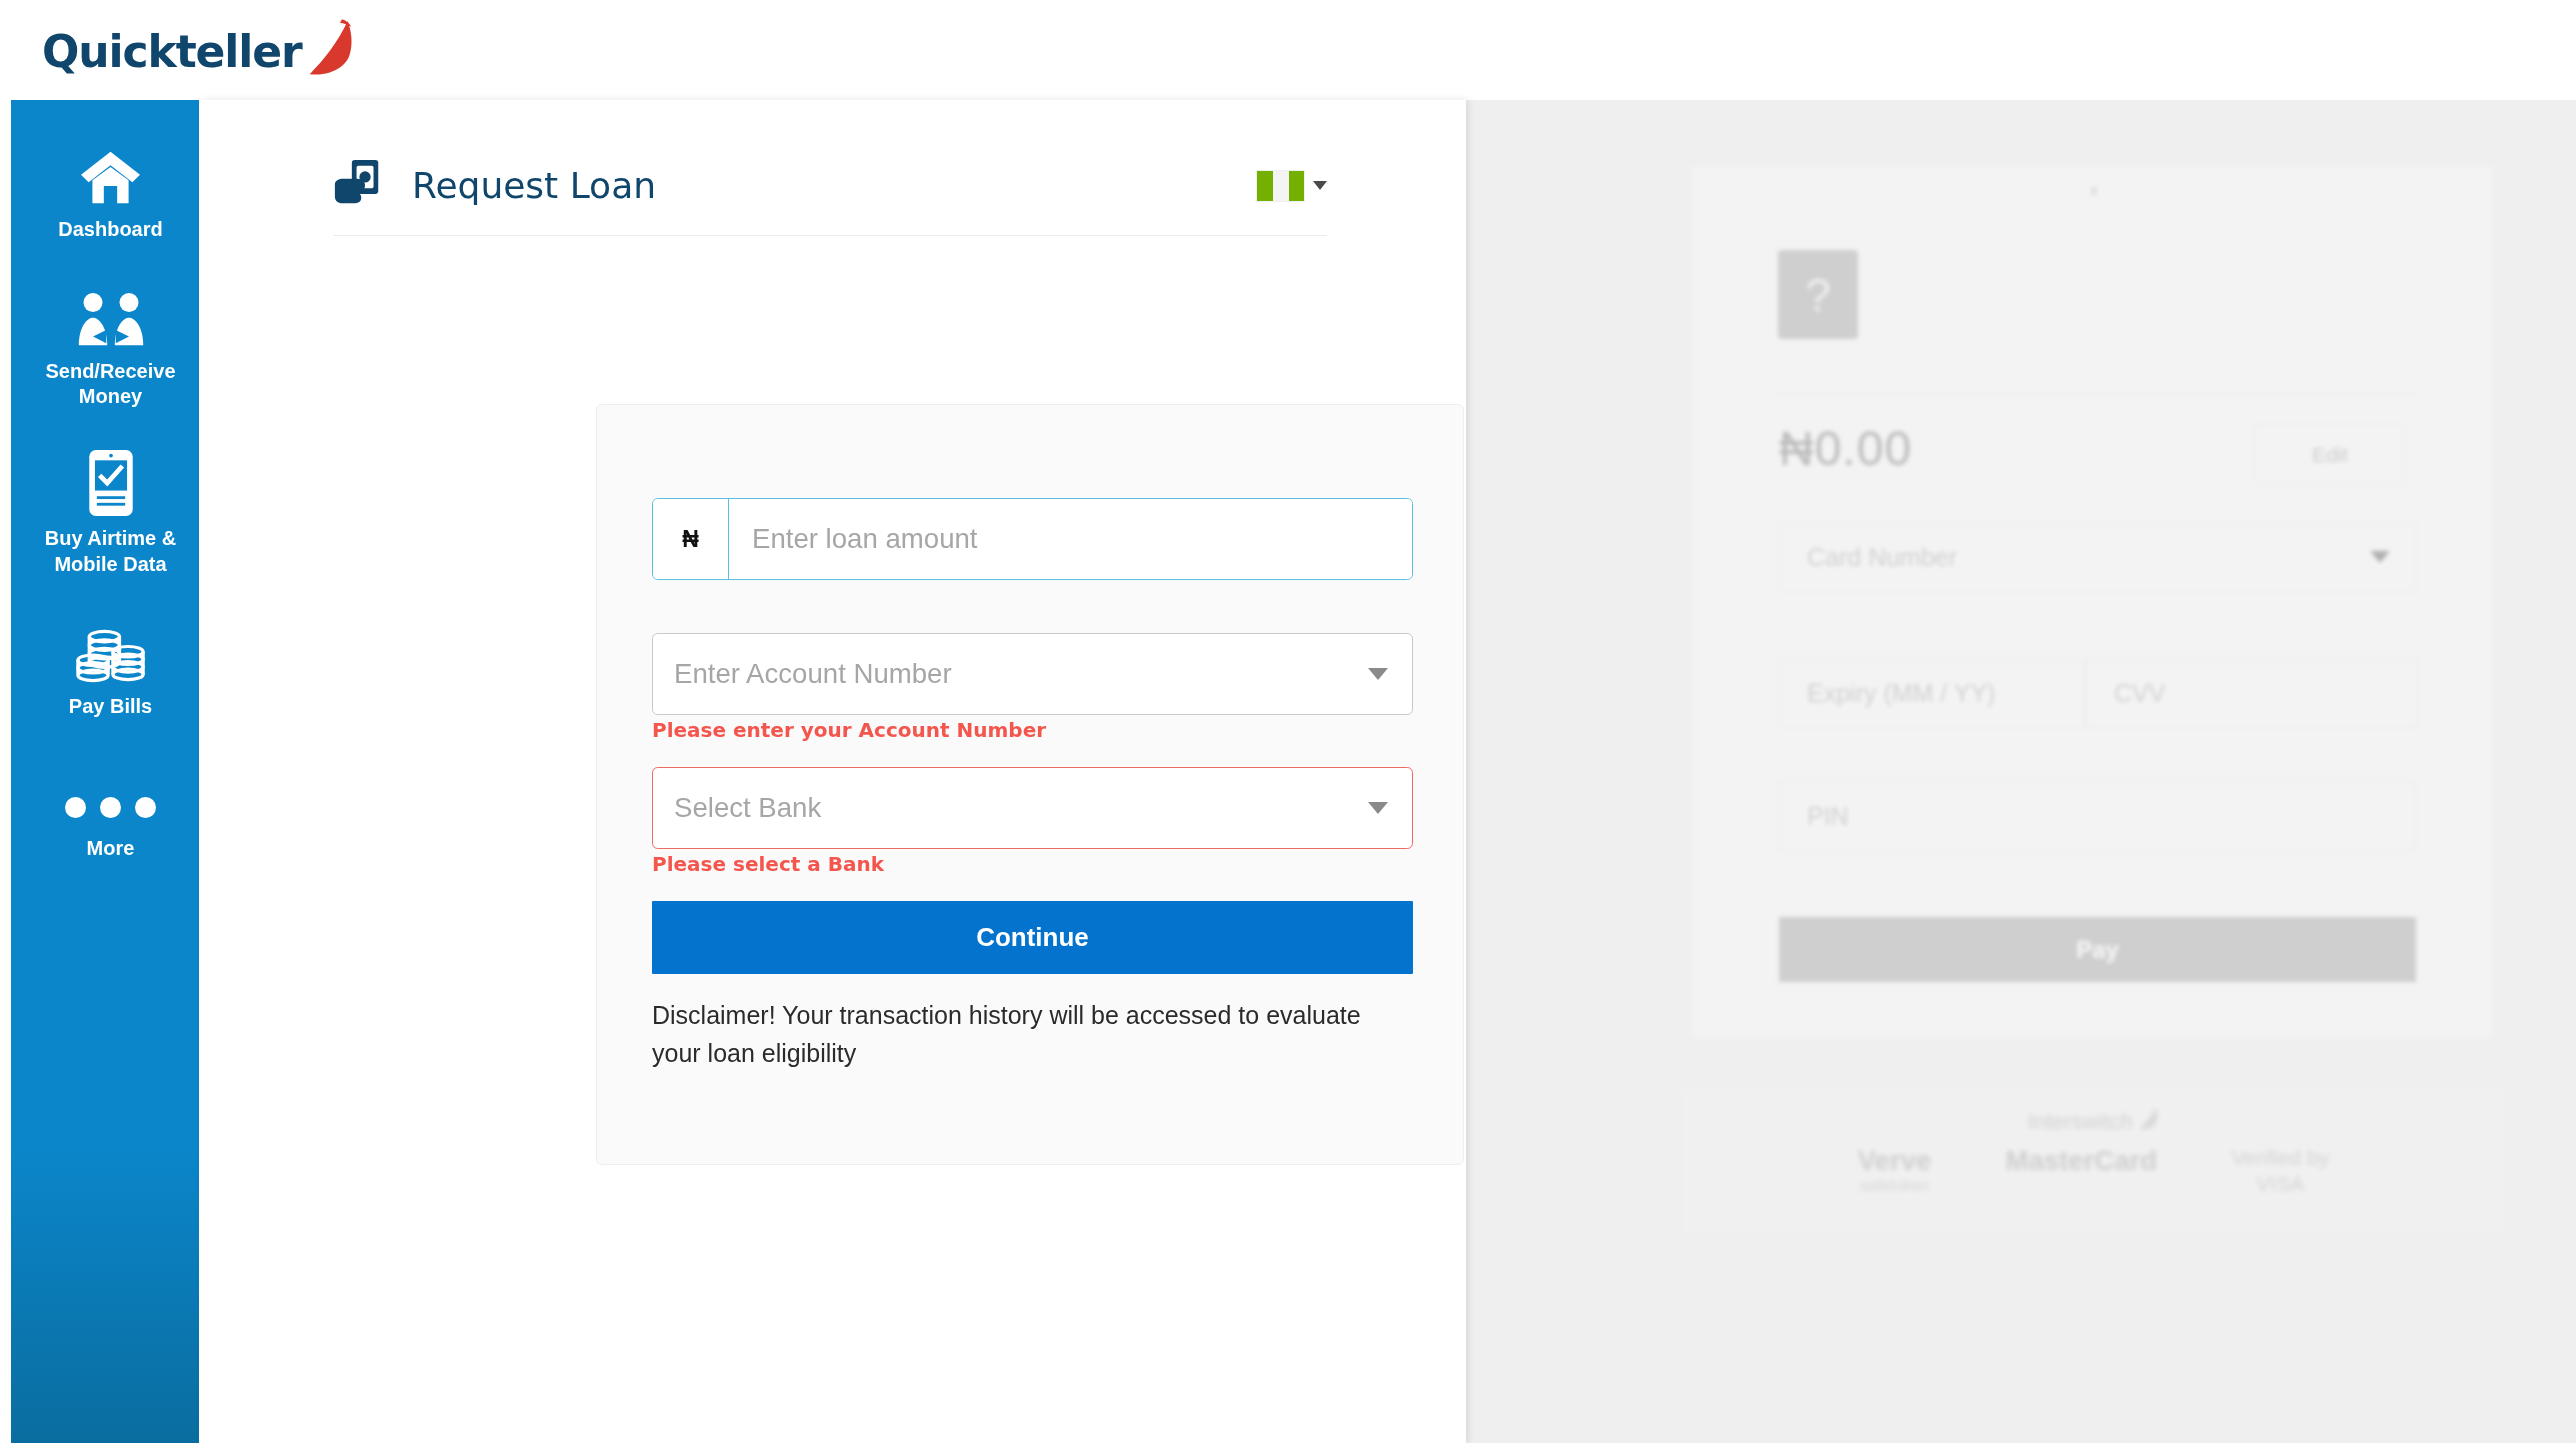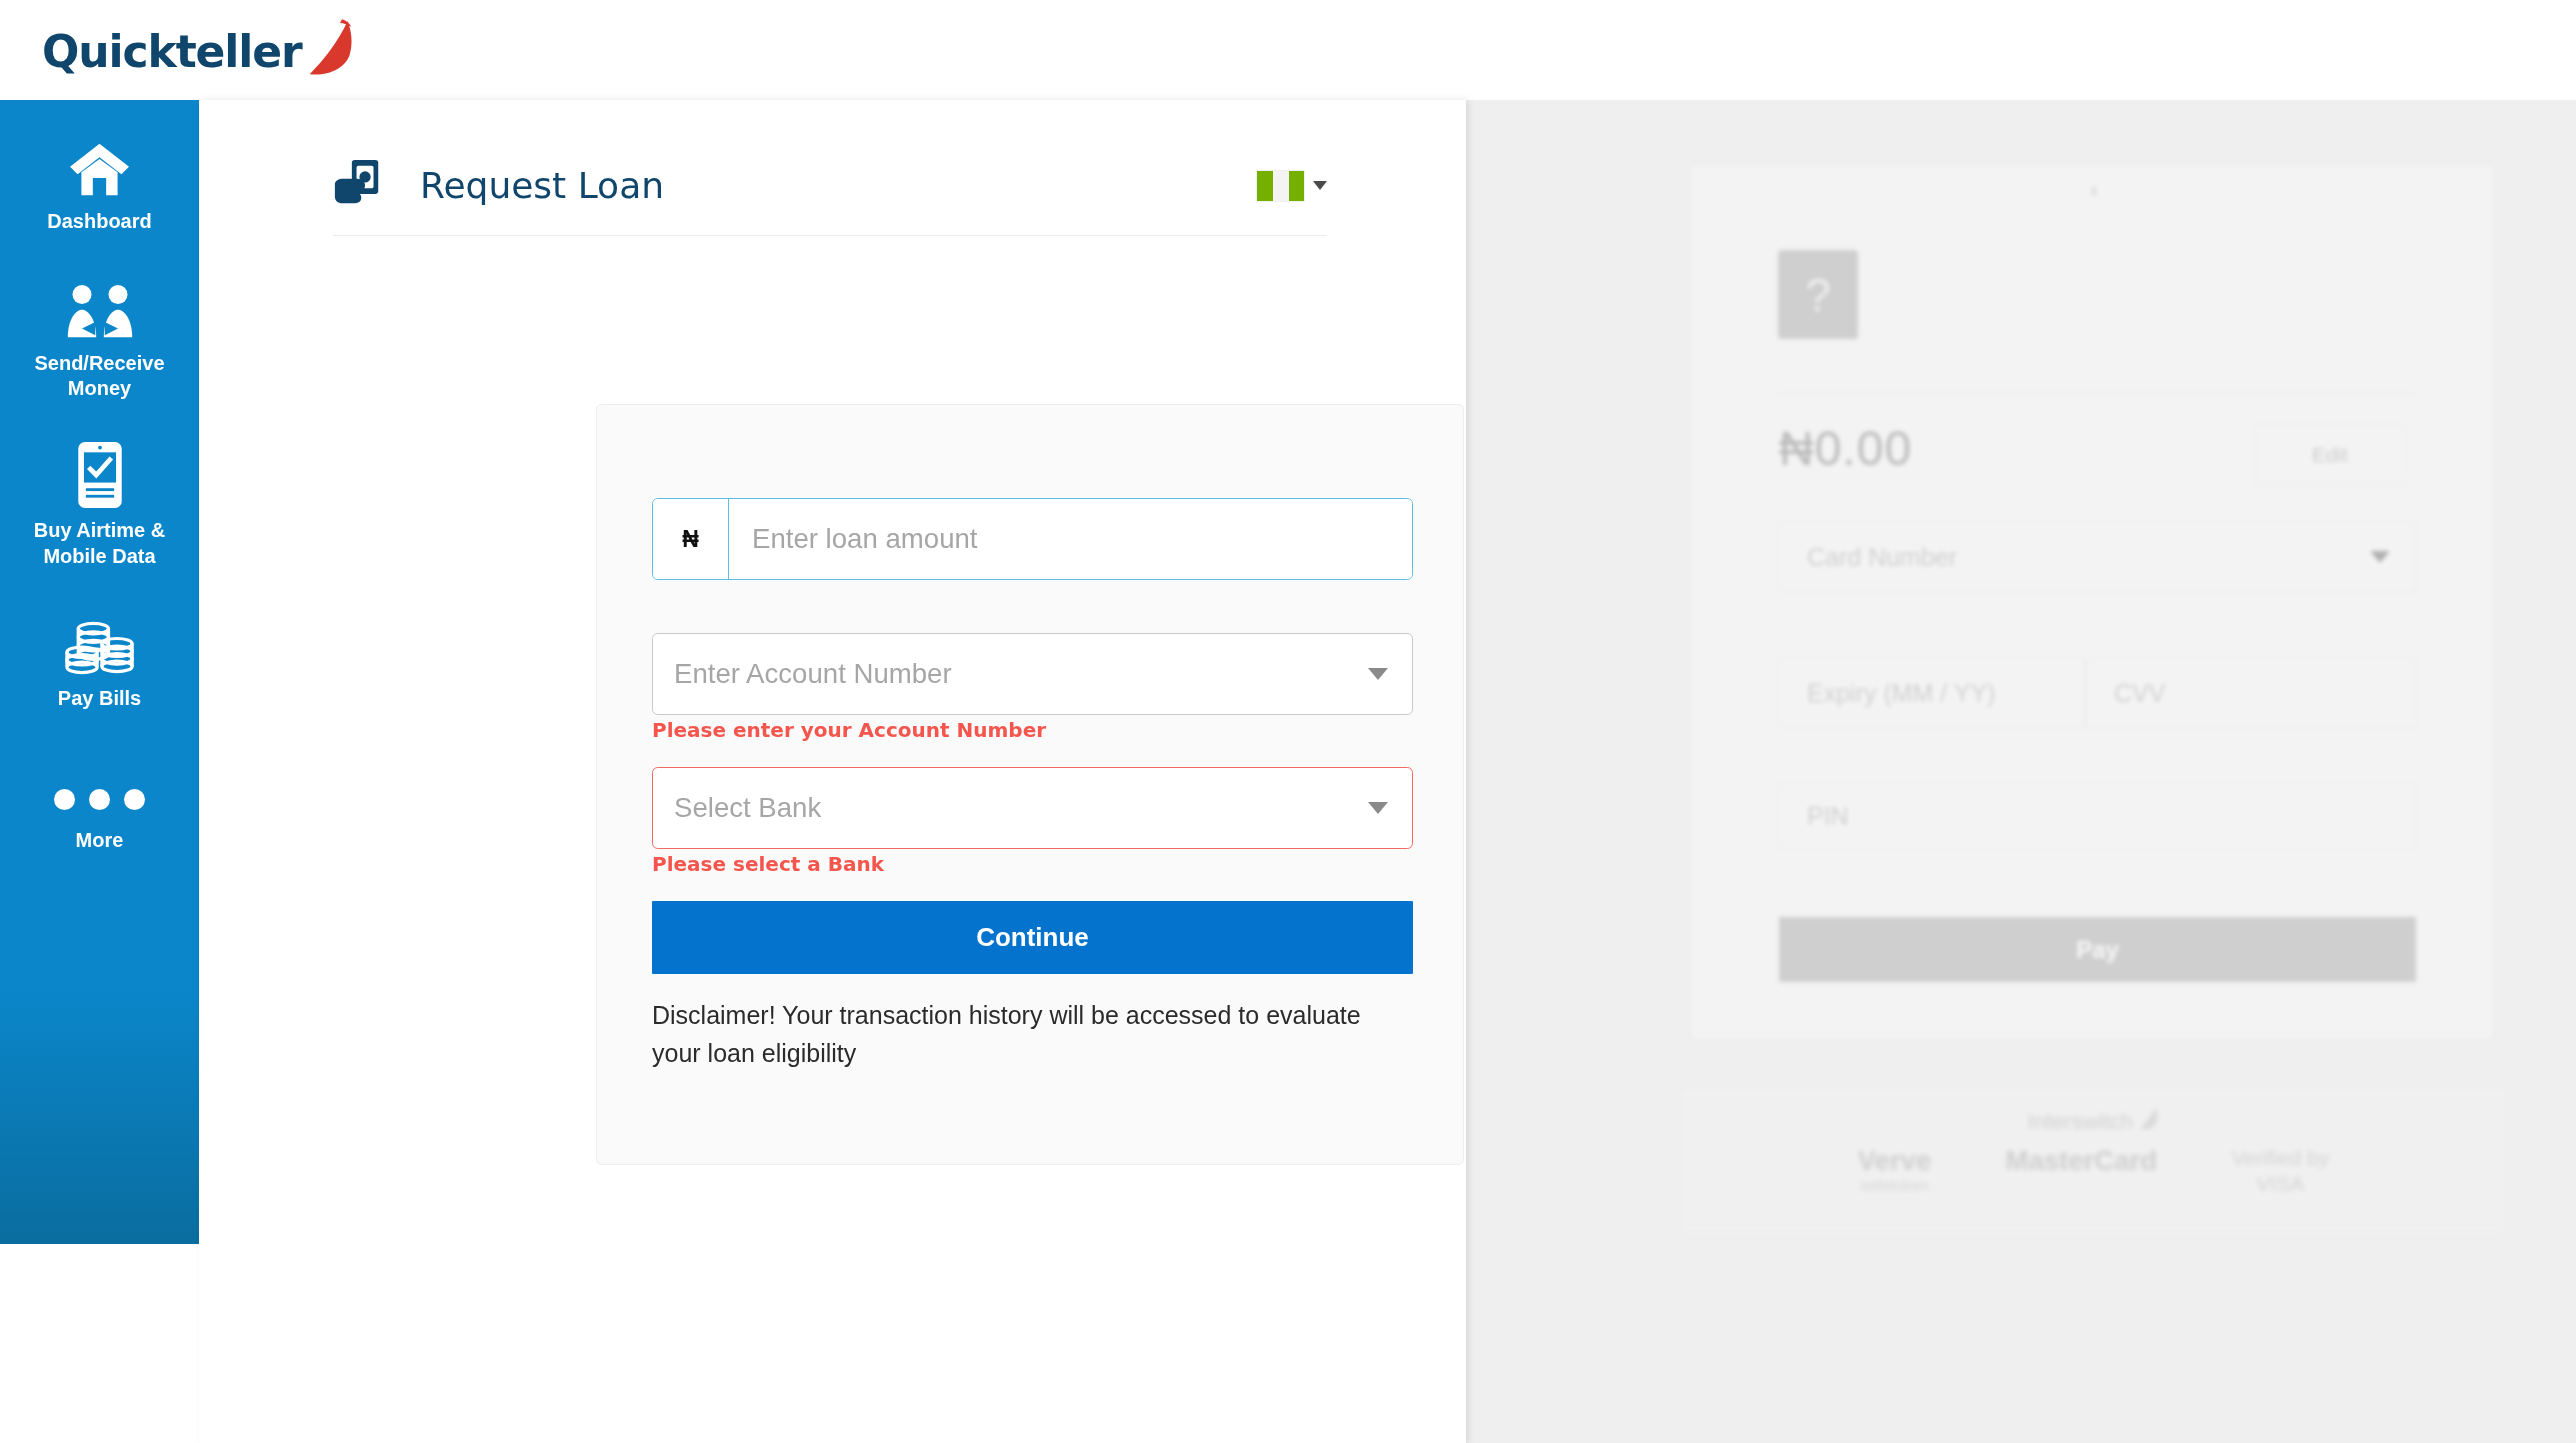--- a/index.html
+++ b/index.html
@@ -28,24 +28,24 @@
   }
   .logo { position: absolute; left: 42px; top: 19px; height: 65px; display: flex; align-items: center; }
   .logo-text {
     font-size: 44px; font-weight: bold; color: #10466b;
     letter-spacing: -1.1px; font-family: "DejaVu Sans", sans-serif;
   }
   .logo-swoosh { margin-left: 1.9px; }
 
   
   .sidebar {
-    position: absolute; left: 0; top: 100px;
-    width: 199px; height: 1144px;
+    position: absolute; left: 11px; top: 100px;
+    width: 199px; height: 1344px;
     background: linear-gradient(180deg, #0b86ca 0%, #0b86ca 78%, #0a6d9f 100%);
-    padding-top: 32px;
+    padding-top: 40px;
   }
   .nav-item {
     display: flex; flex-direction: column; align-items: center;
     margin-bottom: 40px; cursor: pointer; user-select: none;
   }
   .nav-icon { height: 67px; display: flex; align-items: flex-end; justify-content: center; }
   .nav-label {
     margin-top: 9.5px; color: #ffffff; font-size: 20px; font-weight: bold;
     text-align: center; line-height: 1.28; max-width: 181px;
   }
@@ -59,21 +59,21 @@
     box-shadow: 2.9px 0 7.6px rgba(0,0,0,0.10);
     z-index: 2;
   }
   .page-header {
     position: absolute; left: 134px; top: 36px; width: 994px; height: 100px;
     border-bottom: 1.9px solid #ececec;
     display: flex; align-items: center;
   }
   .page-title {
     font-size: 36px; color: #10466b; font-weight: normal;
-    margin-left: 38px; font-family: "DejaVu Sans", sans-serif;
+    margin-left: 30px; font-family: "DejaVu Sans", sans-serif;
   }
   .lang-select {
     position: absolute; right: 0; top: 50%; transform: translateY(-50%);
     display: flex; align-items: center; gap: 7.6px; cursor: pointer;
   }
   .flag { display: flex; width: 49px; height: 32px; border: 1px solid #f0f0f0; }
   .flag i { display: block; height: 100%; }
   .flag .g { width: 16px; background: #75b000; }
   .flag .w { width: 17px; background: #f4f4f4; }
   .caret-dn {

